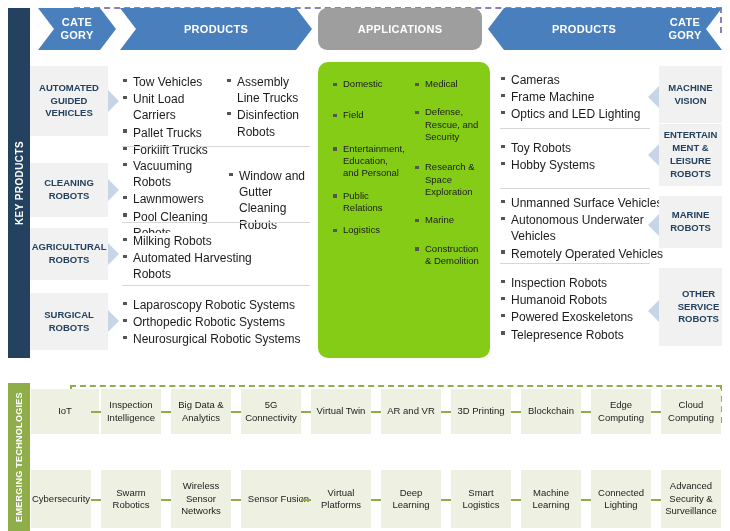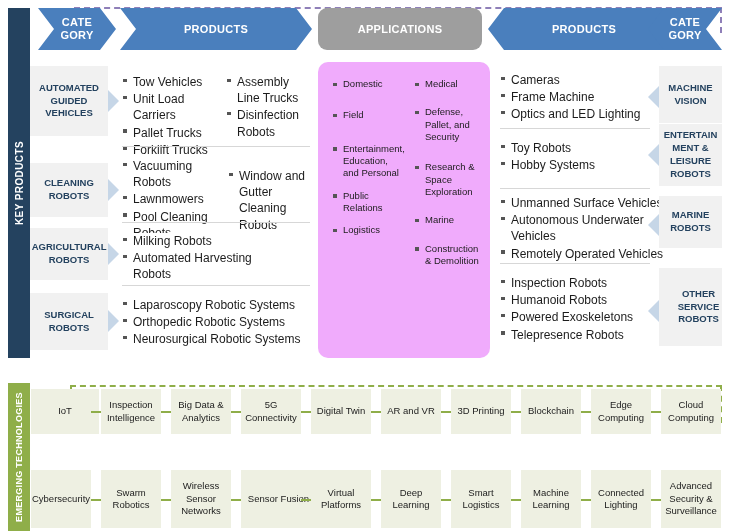--- a/index.html
+++ b/index.html
@@ -105,21 +105,21 @@
   }
   ul.blist li:before{
     content:"";
     position:absolute;left:1px;top:4.5px;
     width:3.5px;height:3.5px;background:#555555;
   }
 
   
   #applications-panel{
     position:absolute;left:318px;top:62px;width:172px;height:296px;
-    background:#f0abfc;border-radius:10px;
+    background:#84cc16;border-radius:10px;
   }
   ul.applist{margin:0;padding:0;list-style:none;}
   ul.applist li{
     position:relative;padding-left:11px;
     font-size:9.5px;line-height:1.3;color:#1c1c1c;
   }
   ul.applist li:before{
     content:"";position:absolute;left:1px;top:4.5px;
     width:3.5px;height:3.5px;background:#555555;
   }
@@ -236,21 +236,21 @@
 <div id="applications-panel">
   <ul class="applist abs" style="left:14px;top:16px;width:74px;">
     <li style="margin-bottom:19px;">Domestic</li>
     <li style="margin-bottom:21px;">Field</li>
     <li style="margin-bottom:10px;">Entertainment, Education, and Personal</li>
     <li style="margin-bottom:10px;">Public Relations</li>
     <li>Logistics</li>
   </ul>
   <ul class="applist abs" style="left:96px;top:16px;width:70px;">
     <li style="margin-bottom:16px;">Medical</li>
-    <li style="margin-bottom:18px;">Defense, Pallet, and Security</li>
+    <li style="margin-bottom:18px;">Defense, Rescue, and Security</li>
     <li style="margin-bottom:16px;">Research &amp; Space Exploration</li>
     <li style="margin-bottom:16px;">Marine</li>
     <li>Construction &amp; Demolition</li>
   </ul>
 </div>
 
 <div class="prod-panel" style="left:500px;top:72px;width:152px;">
   <ul class="blist">
     <li class="nowrap">Cameras</li>
     <li class="nowrap">Frame Machine</li>
@@ -321,21 +321,21 @@
 <div class="tech-dash" style="left:161px;top:411px;width:10px;"></div>
 <div class="tech-box" style="left:171px;top:389px;width:60px;height:45px;">
     <span>Big Data &amp; Analytics</span>
   </div>
 <div class="tech-dash" style="left:231px;top:411px;width:10px;"></div>
 <div class="tech-box" style="left:241px;top:389px;width:60px;height:45px;">
     <span>5G Connectivity</span>
   </div>
 <div class="tech-dash" style="left:301px;top:411px;width:10px;"></div>
 <div class="tech-box" style="left:311px;top:389px;width:60px;height:45px;">
-    <span>Digital Twin</span>
+    <span>Virtual Twin</span>
   </div>
 <div class="tech-dash" style="left:371px;top:411px;width:10px;"></div>
 <div class="tech-box" style="left:381px;top:389px;width:60px;height:45px;">
     <span>AR and VR</span>
   </div>
 <div class="tech-dash" style="left:441px;top:411px;width:10px;"></div>
 <div class="tech-box" style="left:451px;top:389px;width:60px;height:45px;">
     <span>3D Printing</span>
   </div>
 <div class="tech-dash" style="left:511px;top:411px;width:10px;"></div>

